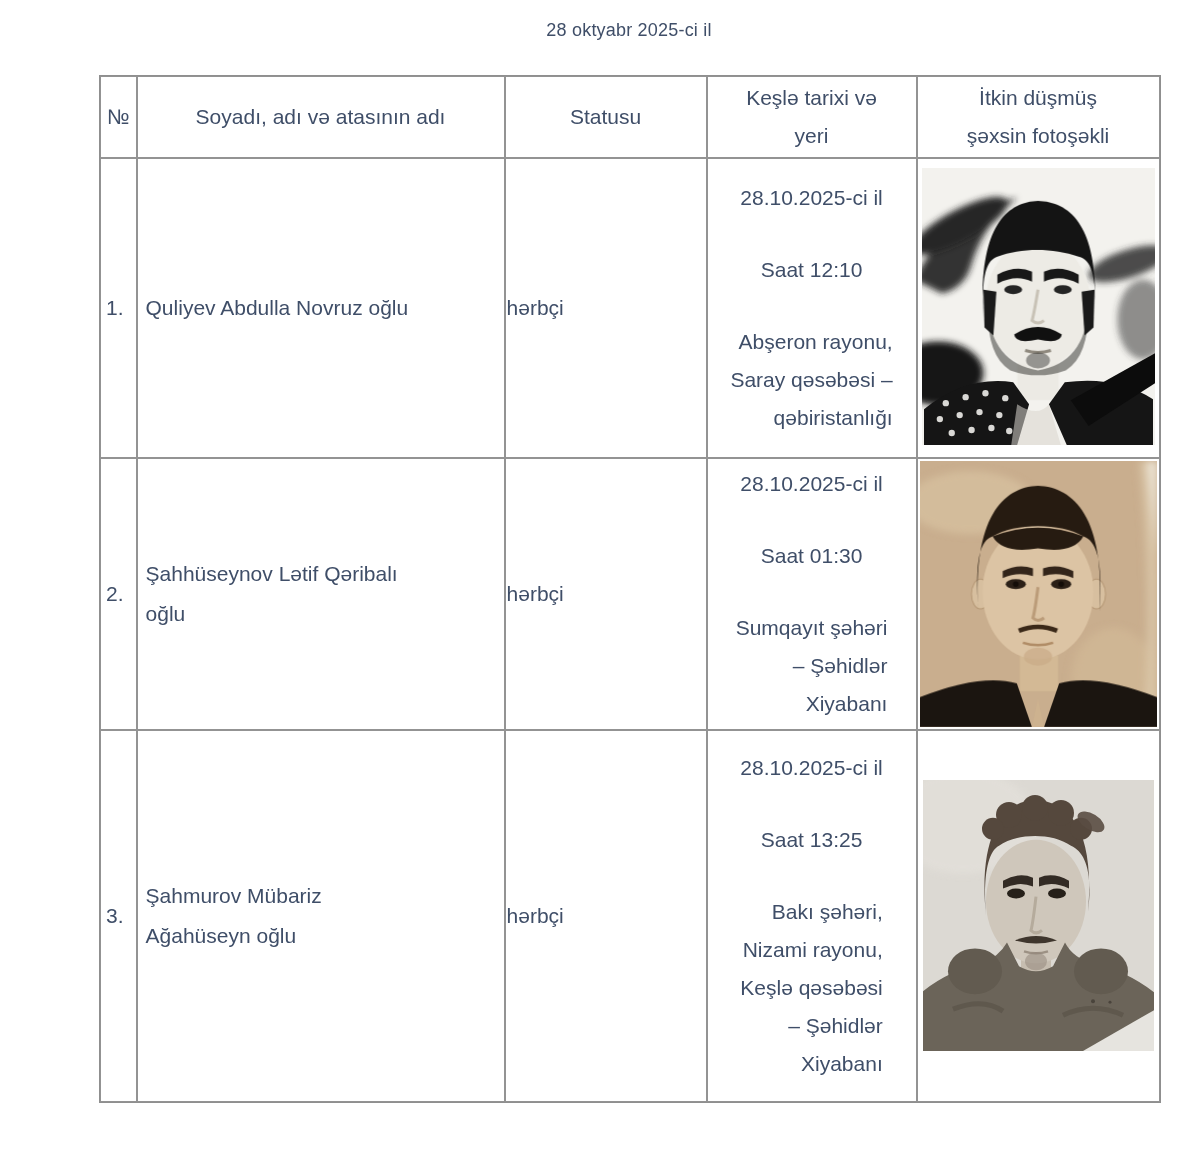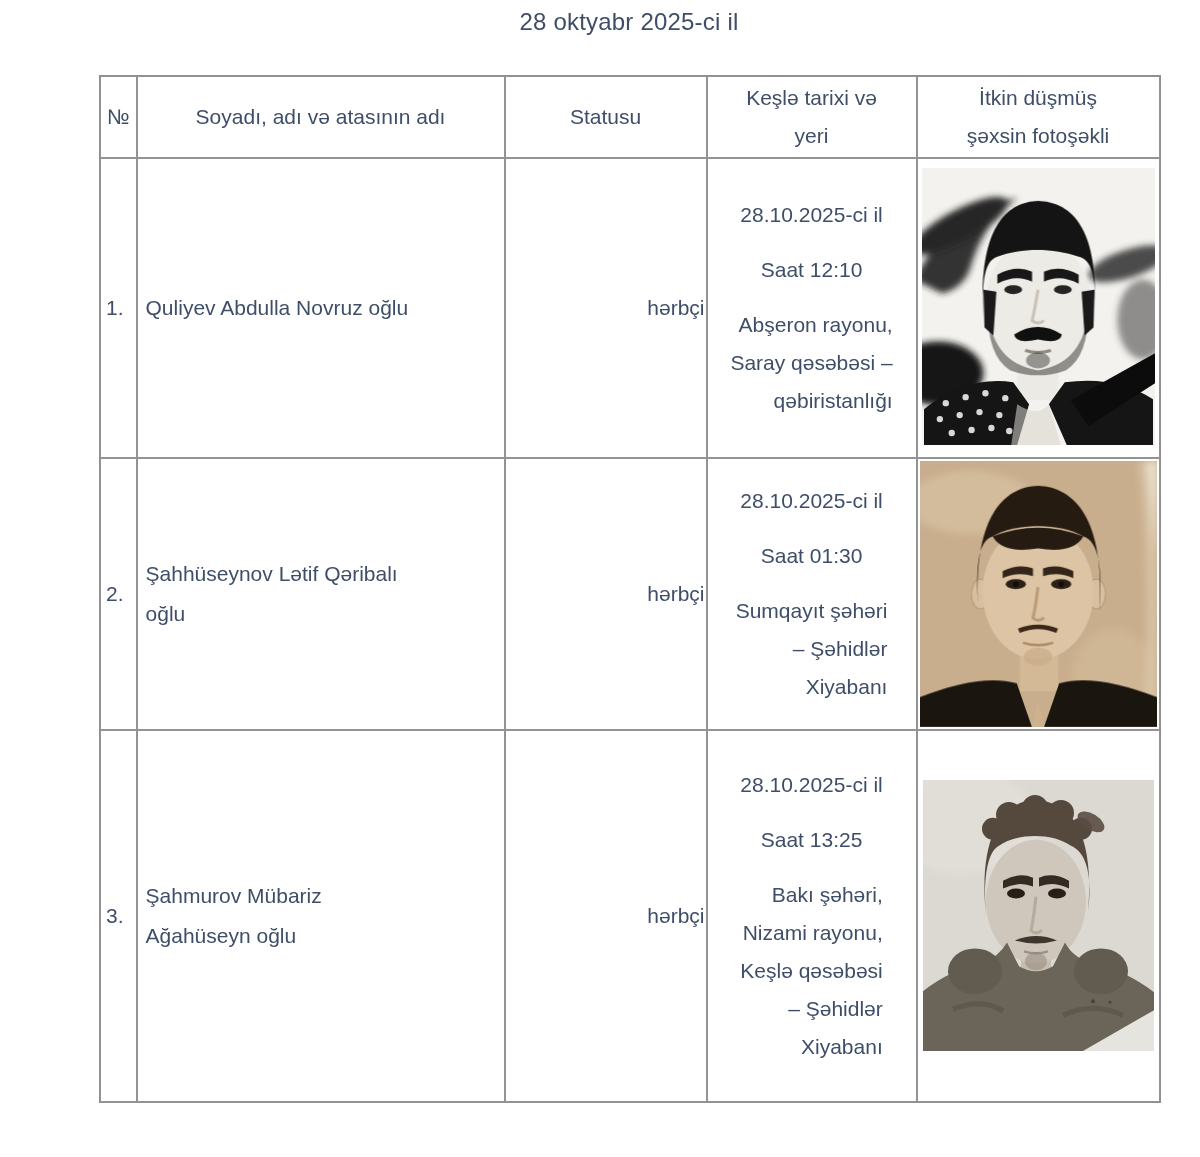--- a/index.html
+++ b/index.html
@@ -2,43 +2,43 @@
 <html><head>
 <meta charset="utf-8">
 <style>
   html,body{margin:0;padding:0;background:#ffffff;}
   body{
     position:relative;width:1200px;height:1157px;
     font-family:"Liberation Sans", sans-serif;
     color:#3f4e68;
   }
   .page-title{
-    position:absolute;left:99px;top:8px;width:1060px;
-    text-align:center;font-size:24px;letter-spacing:0.2px;
+    position:absolute;left:99px;top:20px;width:1060px;
+    text-align:center;font-size:18px;letter-spacing:0.2px;
   }
   table.sched{
     position:absolute;left:99px;top:75px;
     table-layout:fixed;border-collapse:separate;border-spacing:0;
     border:1px solid #8f8f8f;
   }
   td,th{
     border:1px solid #939393;
     box-sizing:border-box;
     font-weight:normal;font-size:21px;
     vertical-align:middle;
     overflow:hidden;
   }
   th{text-align:center;line-height:38px;white-space:pre-line;padding:0 6px;}
   td.c-num{text-align:left;padding-left:5px;}
   td.c-name{text-align:left;white-space:pre-line;line-height:40px;padding:0 8px;}
-  td.c-status{text-align:right;}
+  td.c-status{text-align:left;}
   td.c-burial{padding:0;}
   .burial{
     height:100%;display:flex;flex-direction:column;justify-content:center;
-    align-items:center;gap:17px;line-height:38px;text-align:center;padding:0 4px;
+    align-items:center;gap:34px;line-height:38px;text-align:center;padding:0 4px;
   }
   .burial .place{white-space:pre-line;text-align:right;}
   td.c-photo{padding:0;vertical-align:top;text-align:center;}
   .photo{display:block;}
   .photo svg{display:block;width:100%;height:100%;}
   .photo1{width:233px;height:277px;margin:9px auto 0;}
   .photo2{width:237px;height:266px;margin:2px auto 0;}
   .photo3{width:231px;height:271px;margin:49px auto 0;}
 </style>
 </head>

